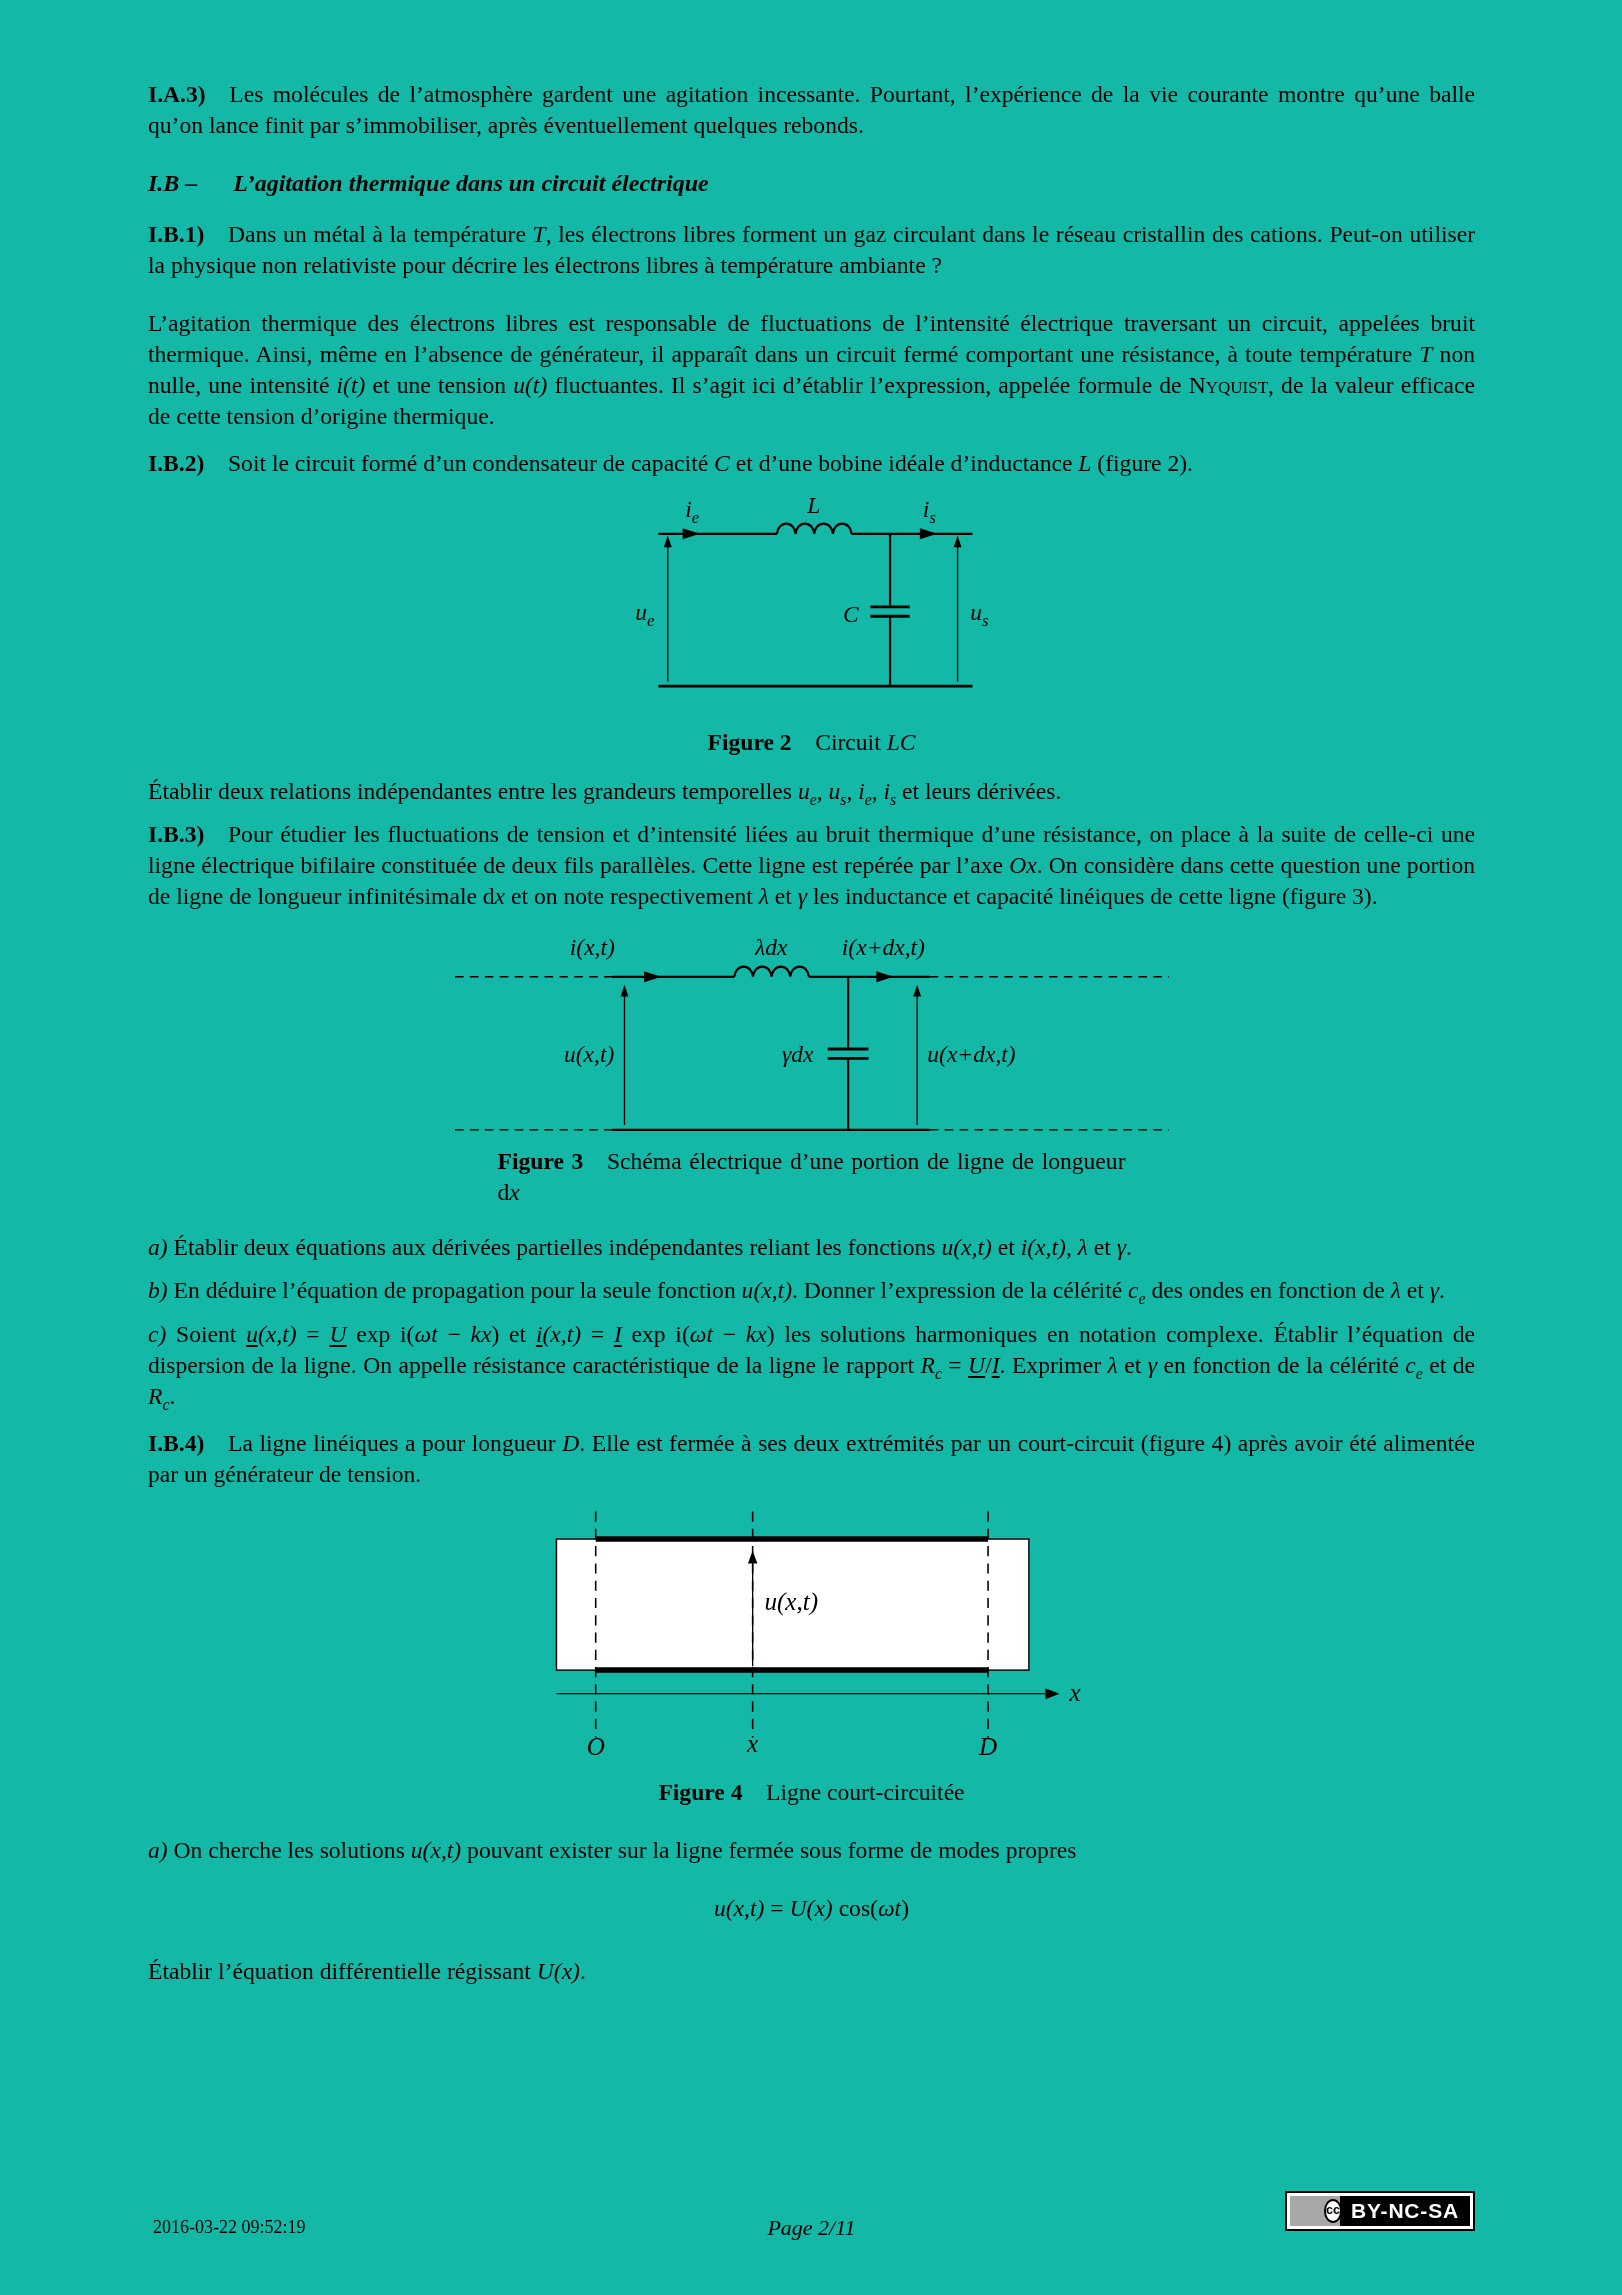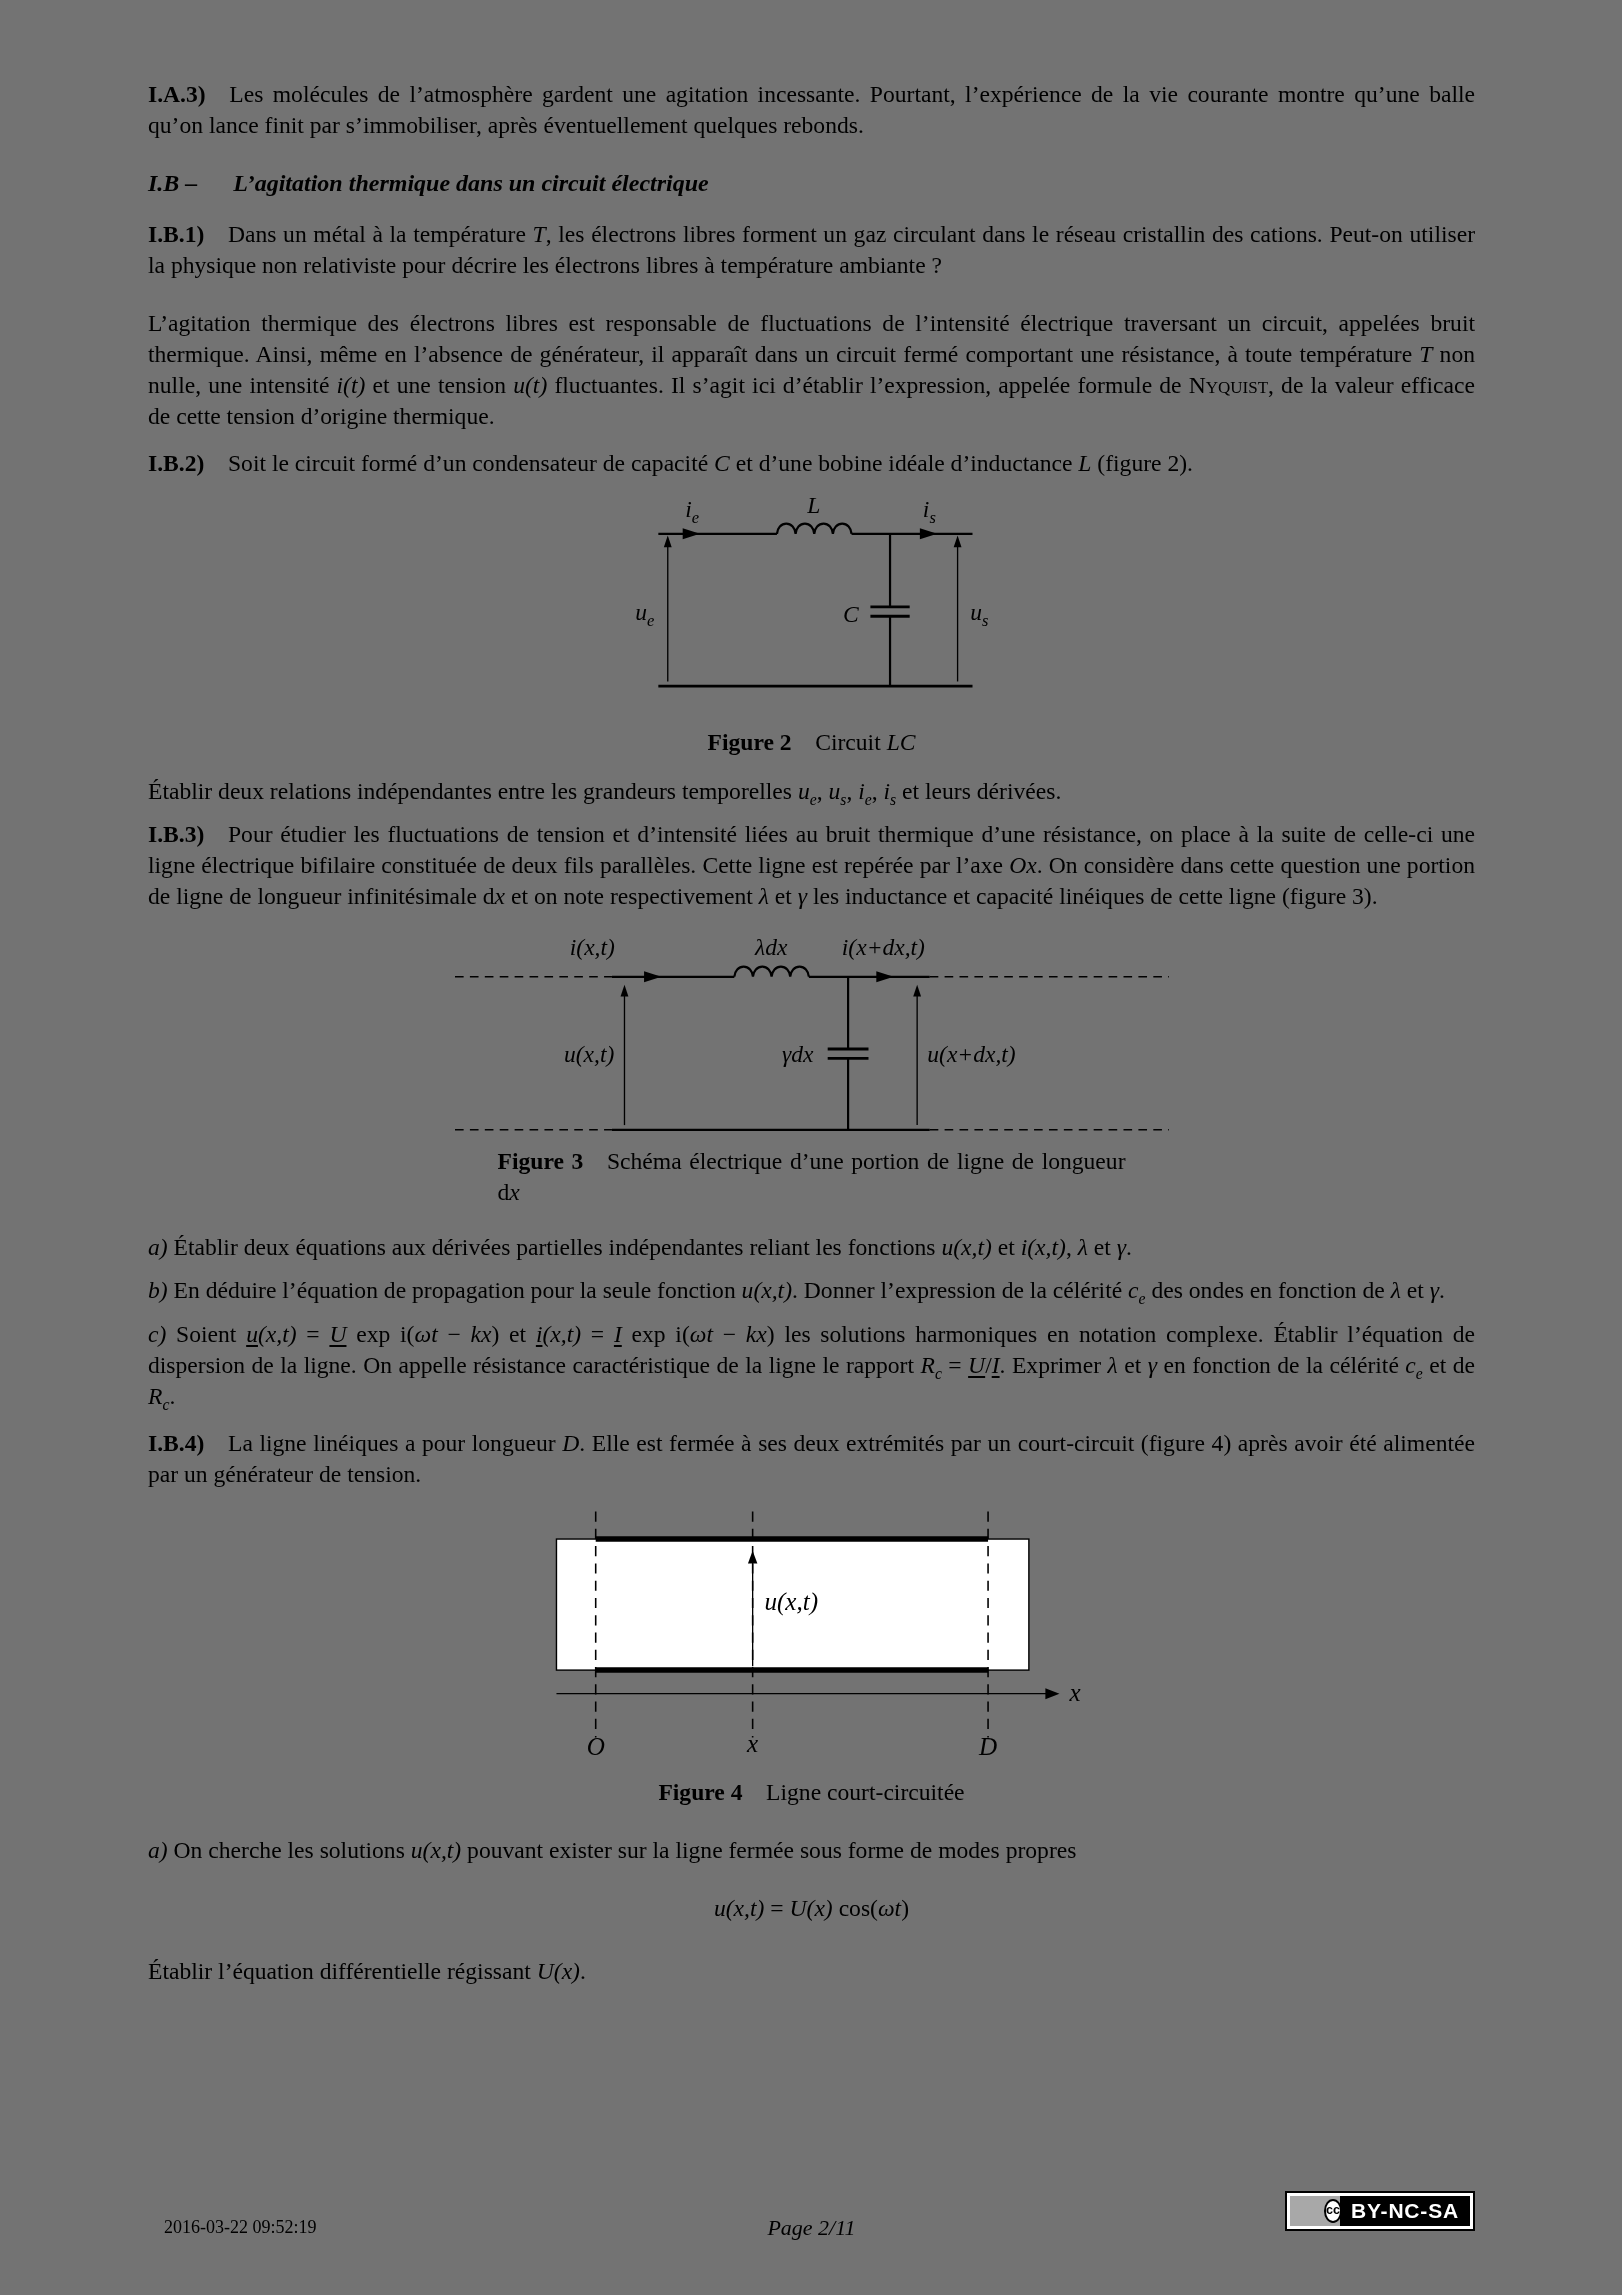--- a/index.html
+++ b/index.html
@@ -4,21 +4,21 @@
 <style>
   html,body{margin:0;padding:0;background:#ffffff;}
   .page{
     position:relative;
     width:1623px;height:2295px;
     box-sizing:border-box;
     padding:79px 148px 28px 148px;
     display:flex;flex-direction:column;
     font-family:"Liberation Serif",serif;
     font-size:23.6px;line-height:31px;color:#000;
-    background:#737373;
+    background:#14b8a6;
   }
   p{margin:0;text-align:justify;hyphens:auto;}
   .it{font-style:italic;}
   .bf{font-weight:bold;}
   .sc{font-variant:small-caps;}
   .ul{text-decoration:underline;text-underline-offset:3.1px;}
   sub{font-size:15.7px;line-height:0;}
   .mt18{margin-top:14px;} .mt16{margin-top:12.6px;} .mt20{margin-top:15.7px;}
   .mt22{margin-top:17.3px;} .mt26{margin-top:20.4px;} .mt30{margin-top:23.6px;}
   .mt34{margin-top:27px;} .mt36{margin-top:32px;}
@@ -35,21 +35,21 @@
   .wd{stroke:#000;stroke-width:2;fill:none;stroke-dasharray:11 8;}
   .wd4{stroke:#000;stroke-width:2;fill:none;stroke-dasharray:13 9;}
   .thin{stroke:#000;stroke-width:1.8;fill:#fff;}
   .thick{stroke:#000;stroke-width:7;fill:none;}
   .ah{fill:#000;stroke:none;}
   .svgt{font-family:"Liberation Serif",serif;font-style:italic;font-size:30px;fill:#000;}
   .svgt4{font-family:"Liberation Serif",serif;font-style:italic;font-size:32px;fill:#000;}
   .ssub{font-size:21px;}
   
   .footer{position:relative;margin-top:auto;height:94px;}
-  .ts{position:absolute;left:16px;bottom:23.6px;font-size:18px;}
+  .ts{position:absolute;left:5px;bottom:23.6px;font-size:18px;}
   .pg{position:absolute;left:50%;transform:translateX(-50%);bottom:24px;font-size:22px;font-style:italic;}
   .badge{position:absolute;right:0;bottom:36px;display:flex;border:2.4px solid #000;background:#fff;padding:3.1px;}
   .badge-in{display:flex;align-items:stretch;background:#000;height:30px;}
   .cc-box{width:50px;background:#a8a8a8;display:flex;align-items:center;justify-content:center;}
   .cc-circle{width:23.6px;height:23.6px;border-radius:50%;background:#fff;border:2.4px solid #000;display:flex;align-items:center;justify-content:center;font-family:"Liberation Sans",sans-serif;font-weight:bold;font-size:12.6px;color:#000;box-sizing:border-box;margin-left:36px;}
   .badge-label{color:#fff;font-family:"Liberation Sans",sans-serif;font-weight:bold;font-size:21px;display:flex;align-items:center;padding:0 11px;letter-spacing:0.8px;}
 </style>
 </head>
 <body>
 

